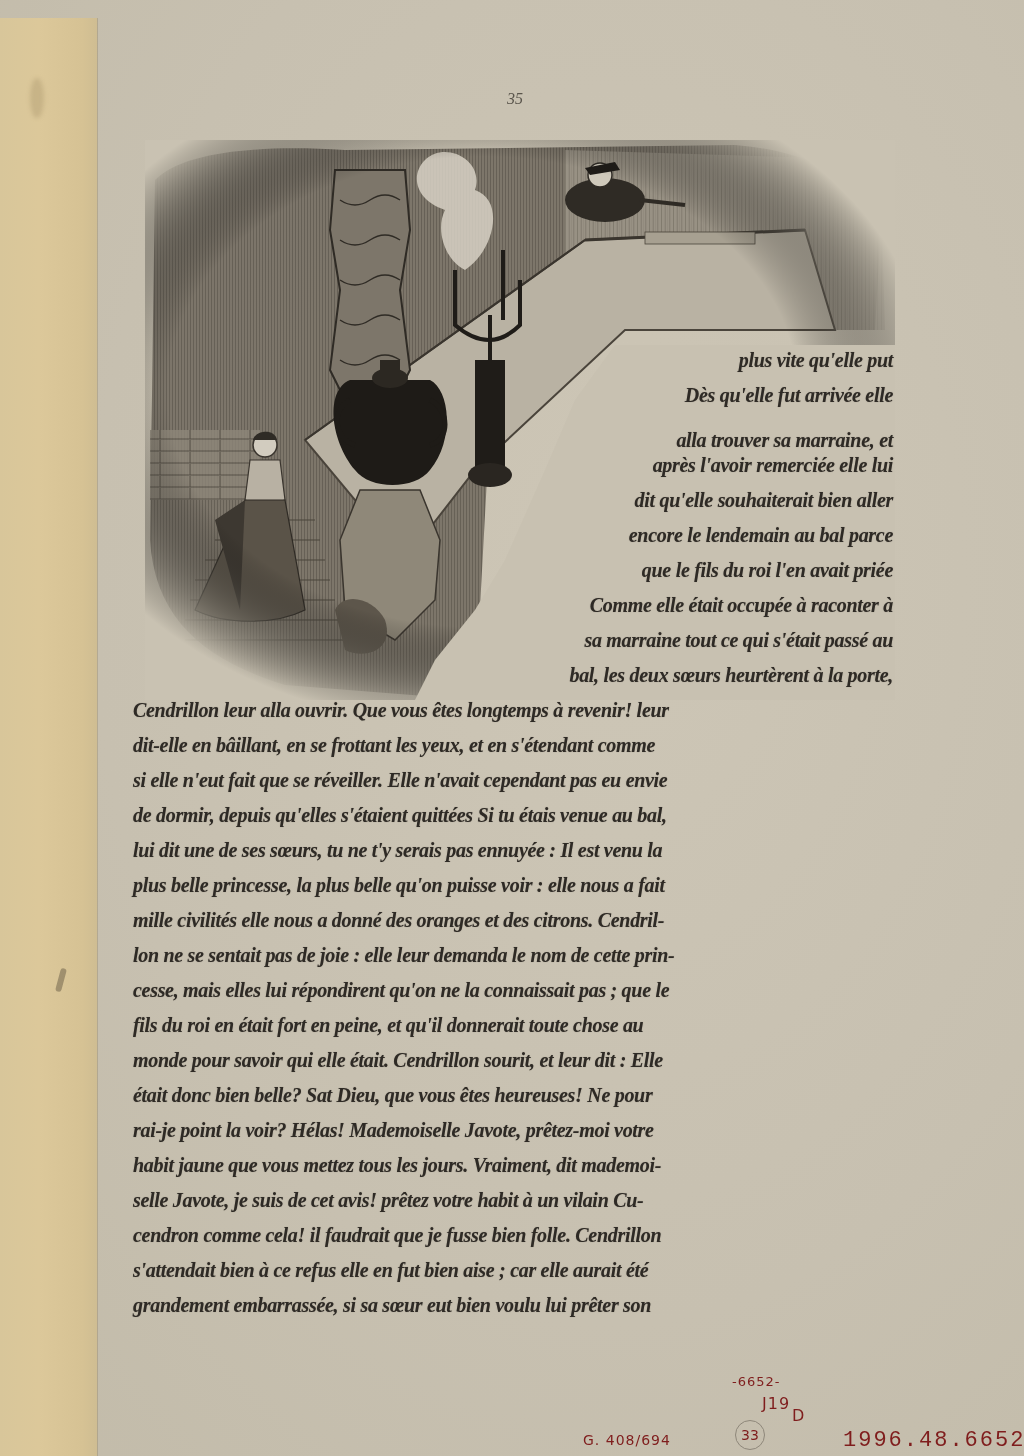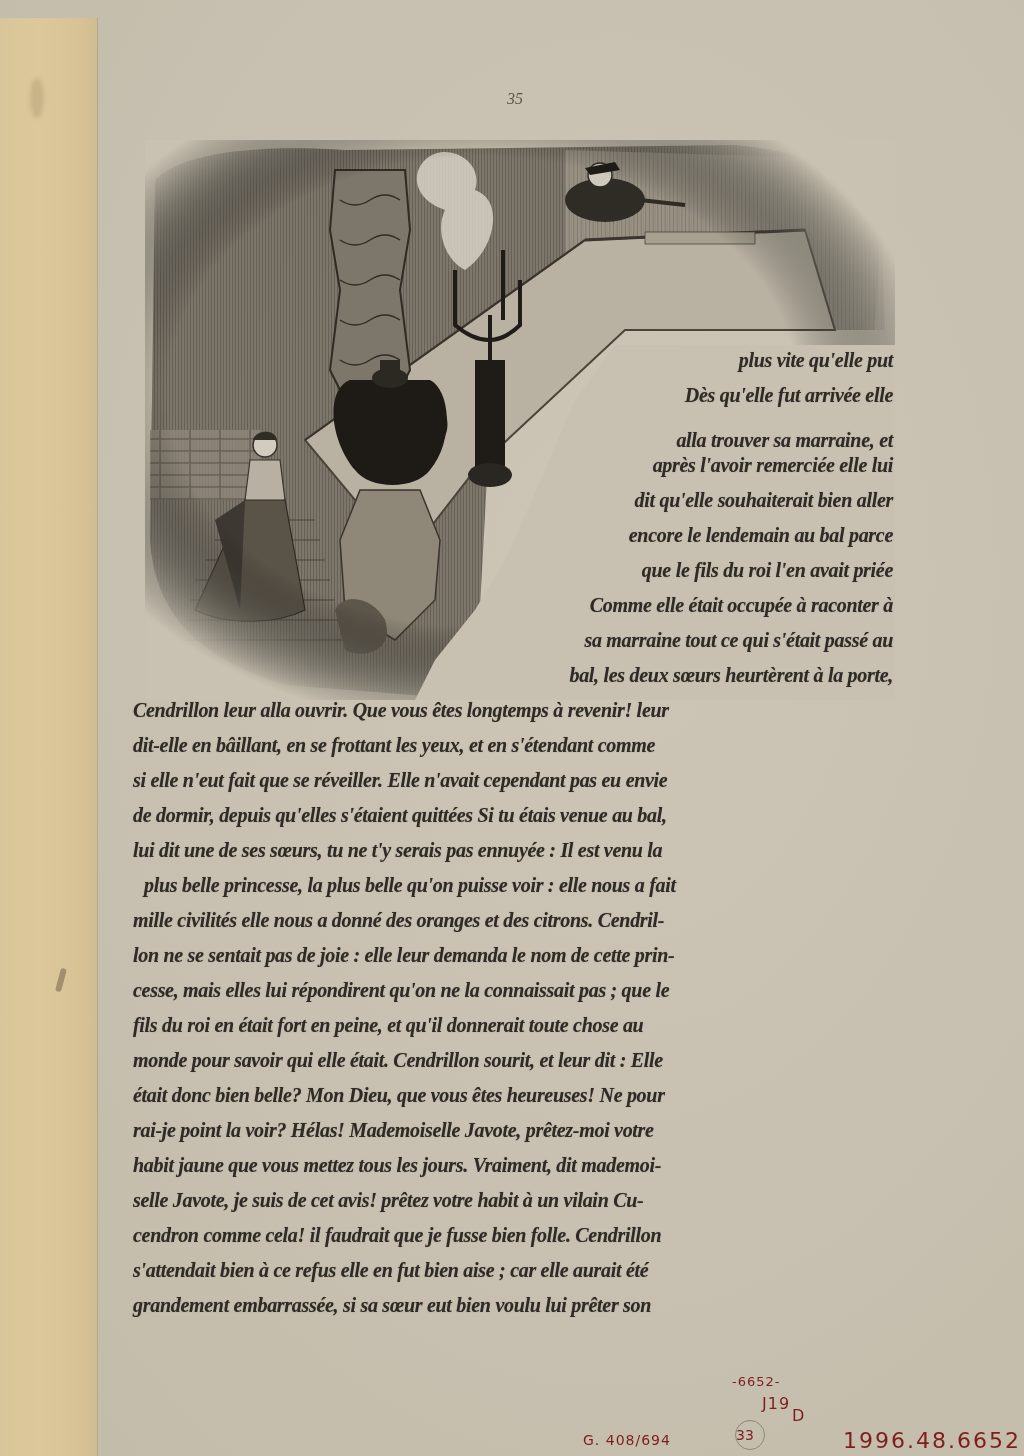--- a/index.html
+++ b/index.html
@@ -41,21 +41,21 @@
     text-shadow: 0 0 1px rgba(40,35,30,0.35);
   }
   .text-line.right { text-align:right; }
   .annot {
     position:absolute; font-family:"DejaVu Sans", sans-serif; color:#7f1d1d;
     font-size:16px; letter-spacing:1px;
   }
   .annot.big { font-size:22px; letter-spacing:2px; }
   .annot.circled {
     width:28px; height:28px; border:1.5px solid #8e877a; border-radius:50%;
-    text-align:left; line-height:28px; font-size:14px; letter-spacing:0;
+    text-align:center; line-height:28px; font-size:14px; letter-spacing:0;
   }
 </style>
 </head>
 <body>
 
 <div class="paper"></div>
 <div class="tape">
   <div class="tape-stain"></div>
   <div class="tape-mark"></div>
 </div>
@@ -159,32 +159,32 @@
 <div class="text-line right" style="right:131px; top:558px;">que le fils du roi l'en avait priée</div>
 <div class="text-line right" style="right:131px; top:593px;">Comme elle était occupée à raconter à</div>
 <div class="text-line right" style="right:131px; top:628px;">sa marraine tout ce qui s'était passé au</div>
 <div class="text-line right" style="right:131px; top:663px;">bal, les deux sœurs heurtèrent à la porte,</div>
 
 <div class="text-line" style="left:133px; top:698px; width:762px;">Cendrillon leur alla ouvrir. Que vous êtes longtemps à revenir! leur</div>
 <div class="text-line" style="left:133px; top:733px; width:762px;">dit-elle en bâillant, en se frottant les yeux, et en s'étendant comme</div>
 <div class="text-line" style="left:133px; top:768px; width:762px;">si elle n'eut fait que se réveiller. Elle n'avait cependant pas eu envie</div>
 <div class="text-line" style="left:133px; top:803px; width:762px;">de dormir, depuis qu'elles s'étaient quittées  Si tu étais venue au bal,</div>
 <div class="text-line" style="left:133px; top:838px; width:762px;">lui dit une de ses sœurs, tu ne t'y serais pas ennuyée : Il est venu la</div>
-<div class="text-line" style="left:144px; top:873px; width:762px;">plus belle princesse, la plus belle qu'on puisse voir : elle nous a fait</div>
+<div class="text-line" style="left:133px; top:873px; width:762px;">plus belle princesse, la plus belle qu'on puisse voir : elle nous a fait</div>
 <div class="text-line" style="left:133px; top:908px; width:762px;">mille civilités  elle nous a donné des oranges et des citrons. Cendril-</div>
 <div class="text-line" style="left:133px; top:943px; width:762px;">lon ne se sentait pas de joie : elle leur demanda le nom de cette prin-</div>
 <div class="text-line" style="left:133px; top:978px; width:762px;">cesse, mais elles lui répondirent qu'on ne la connaissait pas ; que le</div>
 <div class="text-line" style="left:133px; top:1013px; width:762px;">fils du roi en était fort en peine, et qu'il donnerait toute chose au</div>
 <div class="text-line" style="left:133px; top:1048px; width:762px;">monde pour savoir qui elle était. Cendrillon sourit, et leur dit : Elle</div>
-<div class="text-line" style="left:133px; top:1083px; width:762px;">était donc bien belle? Mon Dieu, que vous êtes heureuses! Ne pour</div>
+<div class="text-line" style="left:133px; top:1083px; width:762px;">était donc bien belle? Sat Dieu, que vous êtes heureuses! Ne pour</div>
 <div class="text-line" style="left:133px; top:1118px; width:762px;">rai-je point la voir? Hélas! Mademoiselle Javote, prêtez-moi votre</div>
 <div class="text-line" style="left:133px; top:1153px; width:762px;">habit jaune que vous mettez tous les jours. Vraiment, dit mademoi-</div>
 <div class="text-line" style="left:133px; top:1188px; width:762px;">selle Javote, je suis de cet avis! prêtez votre habit à un vilain Cu-</div>
 <div class="text-line" style="left:133px; top:1223px; width:762px;">cendron comme cela! il faudrait que je fusse bien folle. Cendrillon</div>
 <div class="text-line" style="left:133px; top:1258px; width:762px;font-style:italic;">s'attendait bien à ce refus  elle en fut bien aise ; car elle aurait été</div>
 <div class="text-line" style="left:133px; top:1293px; width:762px;">grandement embarrassée, si sa sœur eut bien voulu lui prêter son</div>
 
 <div class="annot" style="left:732px; top:1374px; font-size:13px;">-6652-</div>
 <div class="annot" style="left:738px; top:1394px;margin-left:24px;">J19</div>
 <div class="annot" style="left:792px; top:1406px;">D</div>
 <div class="annot circled" style="left:735px; top:1420px;">33</div>
 <div class="annot" style="left:583px; top:1432px; font-size:14px;">G. 408/694</div>
-<div class="annot big" style="left:843px; top:1428px;">1996.48.6652</div>
+<div class="annot big" style="left:843px; top:1428px;font-family:Liberation Mono, monospace;">1996.48.6652</div>
 
 </body></html>

